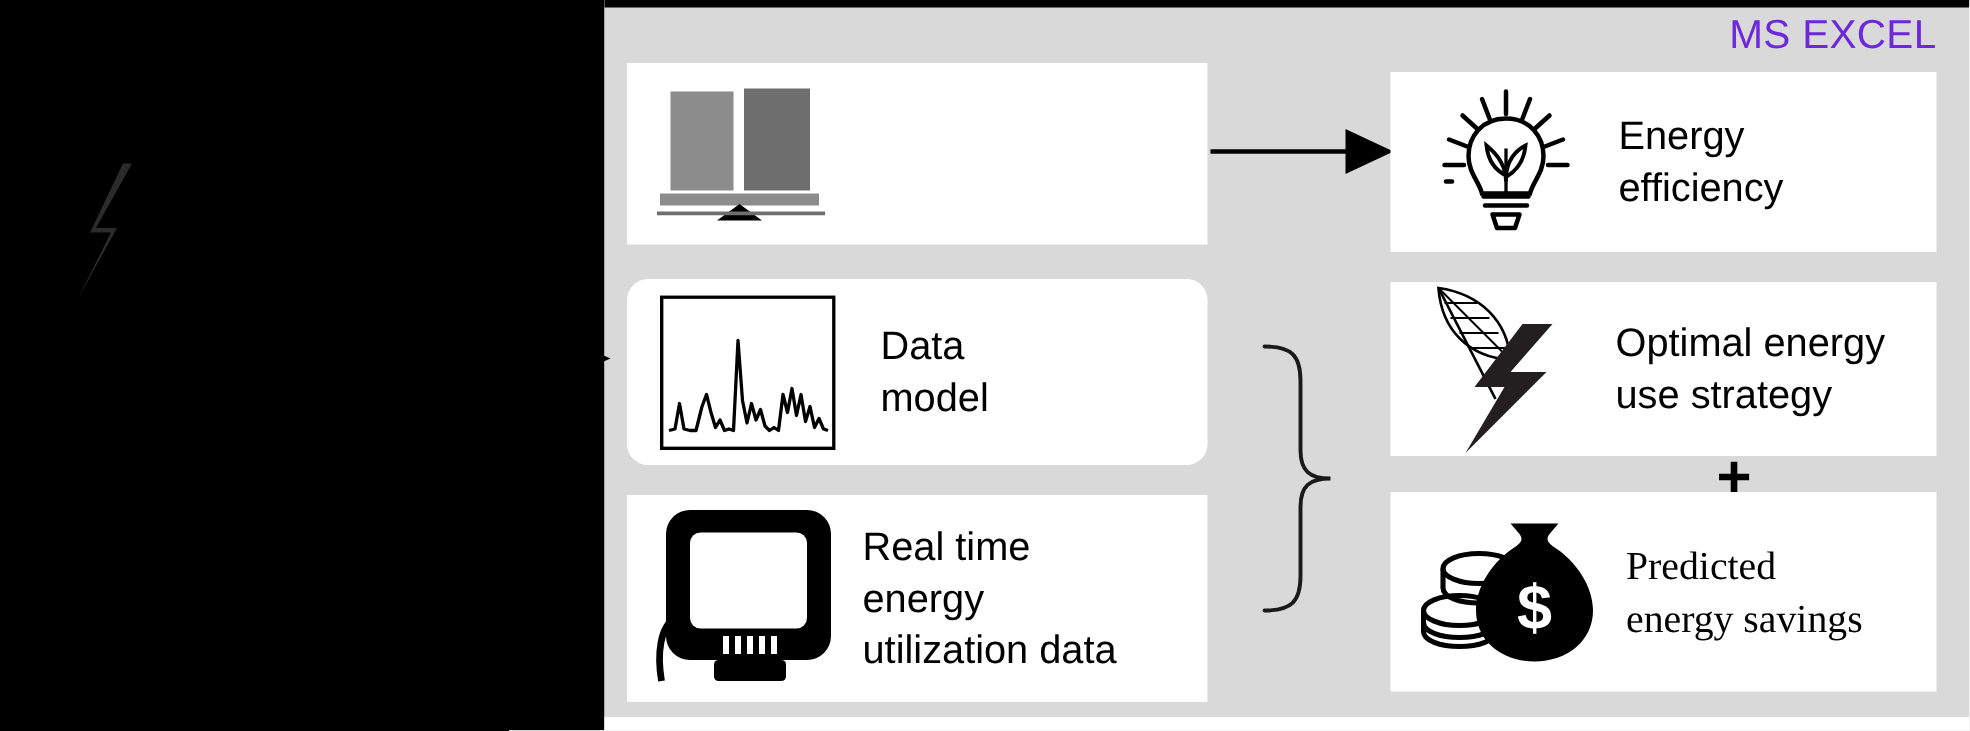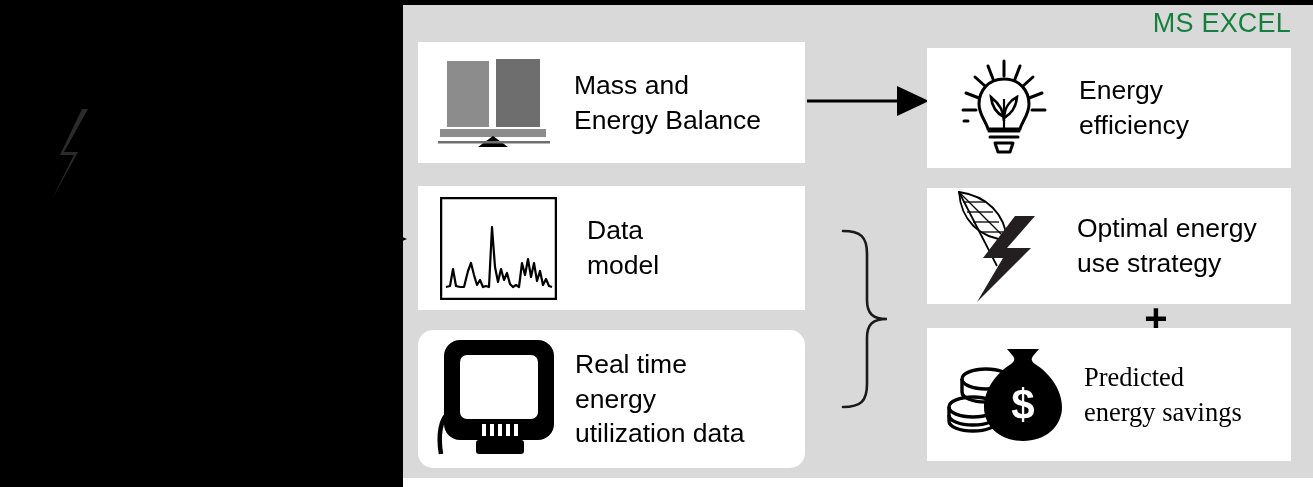--- a/index.html
+++ b/index.html
@@ -48,21 +48,21 @@
     left: 403px; top: 478px;
     width: 910px; height: 9px;
     background: #ffffff;
   }
 
   
   .excel-label {
     position: absolute;
     right: 22px; top: 8px;
     font-size: 27px;
-    color: #15803d;
+    color: #6d28d9;
     letter-spacing: 0.2px;
     white-space: nowrap;
     margin-left: 21px;
   }
 
   
   .card {
     position: absolute;
     background: #ffffff;
     display: flex;
@@ -77,22 +77,22 @@
   }
   .card .label {
     font-size: 26.5px;
     line-height: 1.32;
     color: #000000;
     white-space: pre-line;
   }
 
   
   .card-mass   { left: 15px;  top: 42px;  width: 387px; height: 121px; padding-left: 20px; }
-  .card-data   { left: 15px;  top: 186px; width: 387px; height: 124px; padding-left: 22px; }
-  .card-real   { left: 15px;  top: 330px; width: 387px; height: 138px; padding-left: 18px; border-radius: 15px; }
+  .card-data   { left: 15px;  top: 186px; width: 387px; height: 124px; padding-left: 22px; border-radius: 14px; }
+  .card-real   { left: 15px;  top: 330px; width: 387px; height: 138px; padding-left: 18px; }
 
   
   .card-eff    { left: 524px; top: 48px;  width: 364px; height: 120px; padding-left: 28px; }
   .card-opt    { left: 524px; top: 188px; width: 364px; height: 116px; padding-left: 22px; }
   .card-save   { left: 524px; top: 328px; width: 364px; height: 133px; padding-left: 20px; }
 
   .card-mass .label  { margin-left: 18px; }
   .card-data .label  { margin-left: 30px; }
   .card-real .label  { margin-left: 14px; }
   .card-eff .label   { margin-left: 26px; }
@@ -165,22 +165,20 @@
     <div class="card card-mass">
       <span class="icon-wrap ic-balance">
         <svg viewBox="0 0 118 92" xmlns="http://www.w3.org/2000/svg">
           <rect x="9" y="4" width="42" height="66" fill="#8c8c8c"></rect>
           <rect x="58" y="2" width="44" height="68" fill="#6e6e6e"></rect>
           <rect x="2" y="72" width="106" height="8" fill="#8c8c8c"></rect>
           <path d="M40 90 L55 79 L70 90 Z" fill="#000000"></path>
           <rect x="0" y="84" width="112" height="2.5" fill="#6e6e6e"></rect>
         </svg>
       </span>
-      <span class="label">Mass and
-Energy Balance</span>
     </div>
 
     <div class="card card-data">
       <span class="icon-wrap ic-chart">
         <svg viewBox="0 0 117 103" xmlns="http://www.w3.org/2000/svg">
           <rect x="1" y="1" width="115" height="101" fill="#ffffff" stroke="#000000" stroke-width="2.5"></rect>
           <polyline points="6,90 10,89 13,72 16,89 20,90 24,90 28,74 31,66 34,78 37,88 40,83 43,90 46,89 49,90 52,30 55,70 58,85 61,72 64,83 67,76 70,87 73,90 76,88 79,90 82,66 85,78 88,62 91,80 94,66 97,84 100,74 103,88 106,82 109,89 112,90" fill="none" stroke="#000000" stroke-width="2.2" stroke-linejoin="round"></polyline>
         </svg>
       </span>
       <span class="label">Data

